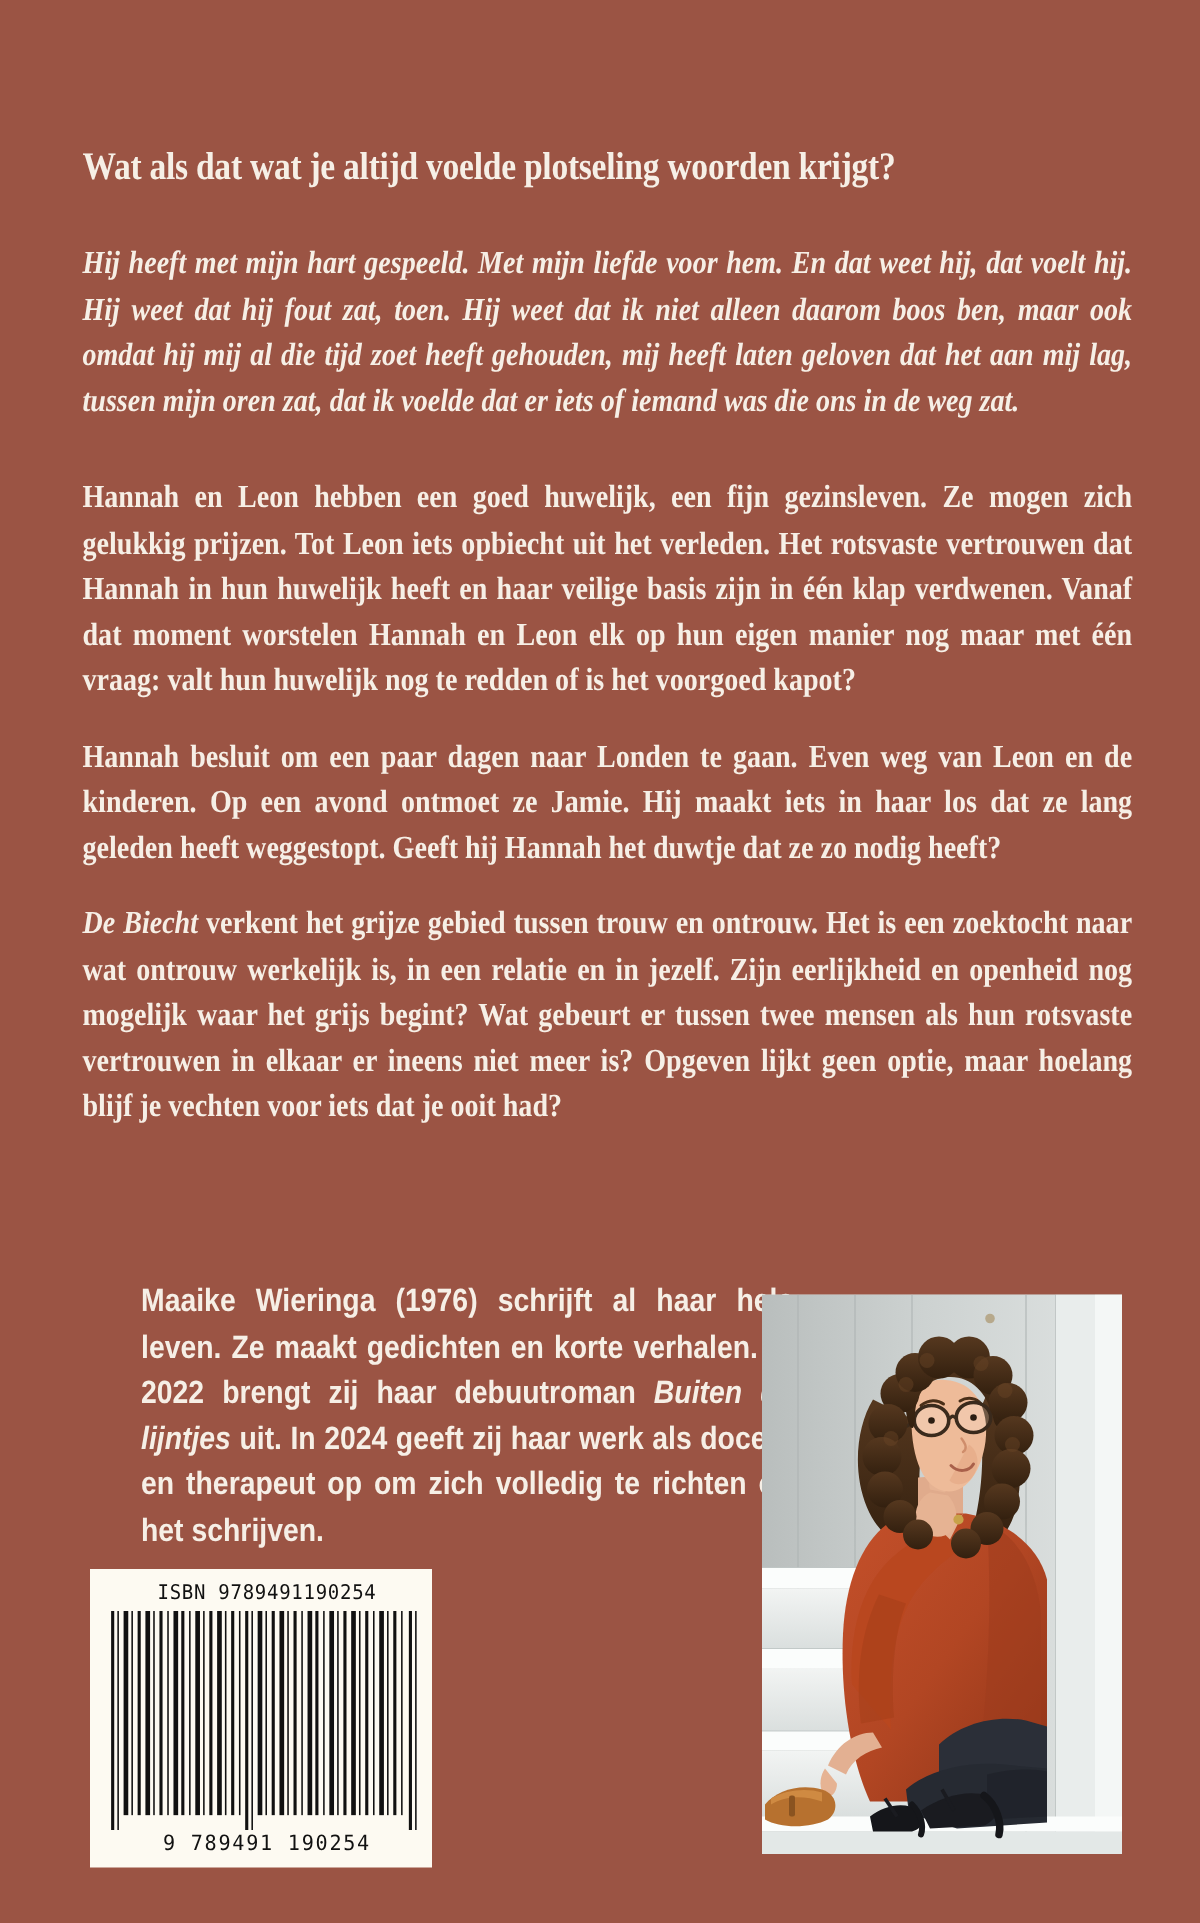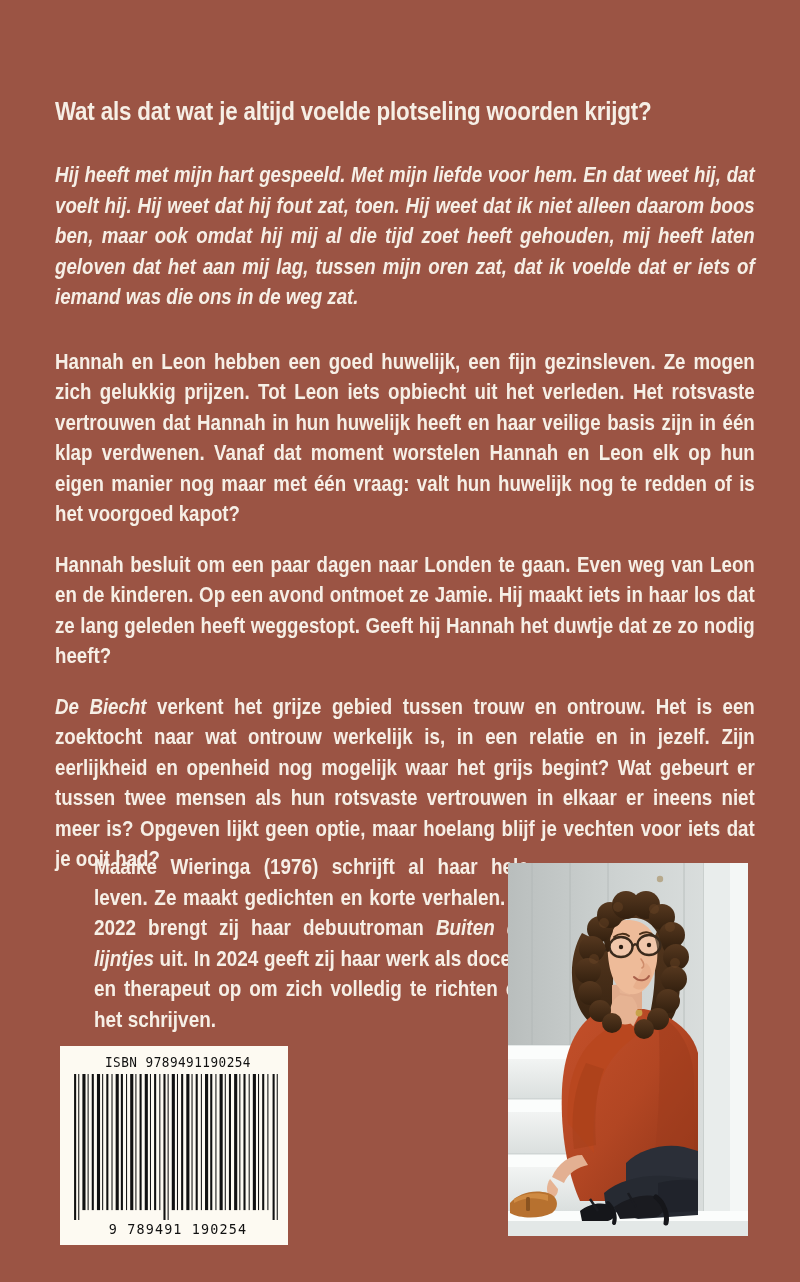--- a/index.html
+++ b/index.html
@@ -20,20 +20,21 @@
     inset: 0;
     background: #9b5444;
   }
 
   
   .content {
     position: absolute;
     left: 55px;
     top: 96px;
     width: 700px;
+    font-family: Liberation Serif, serif;
   }
 
   .headline {
     color: #f6efe6;
     font-size: 26px;
     line-height: 30px;
     font-weight: bold;
     letter-spacing: -0.2px;
     transform: scaleX(0.86);
     transform-origin: left top;

